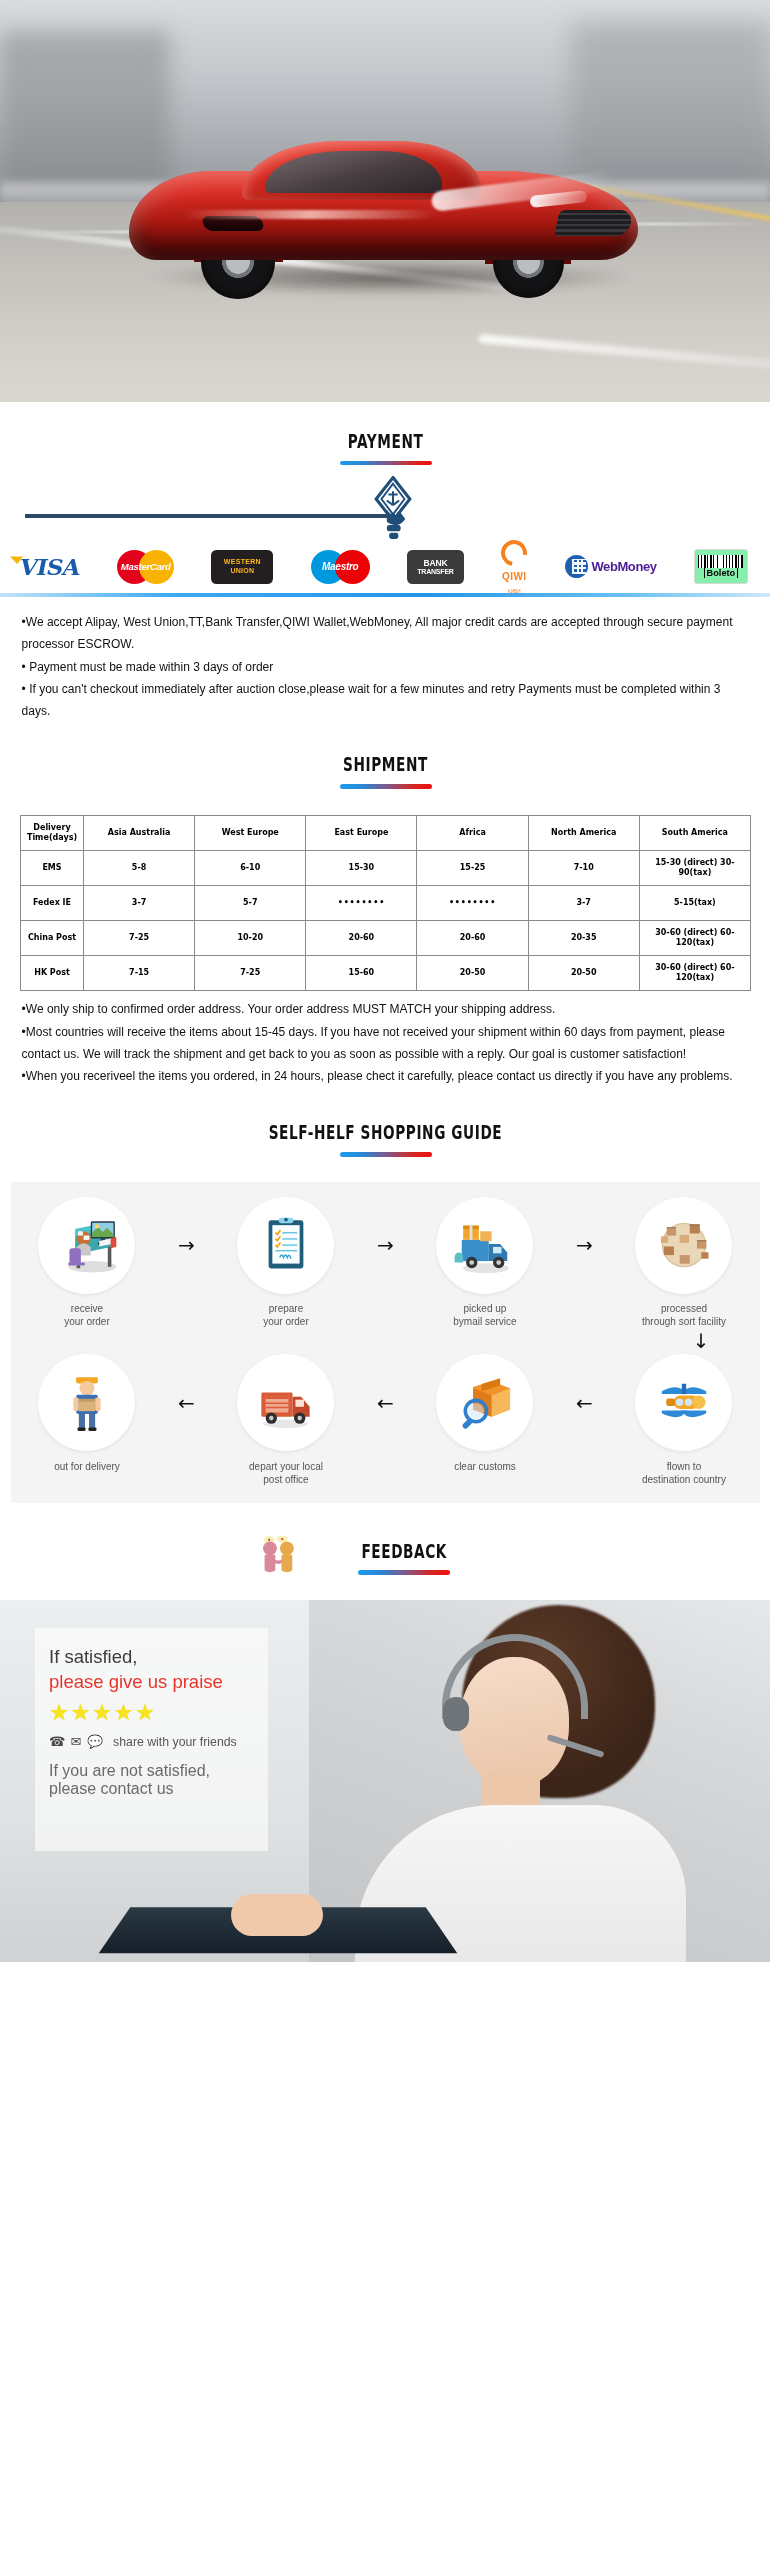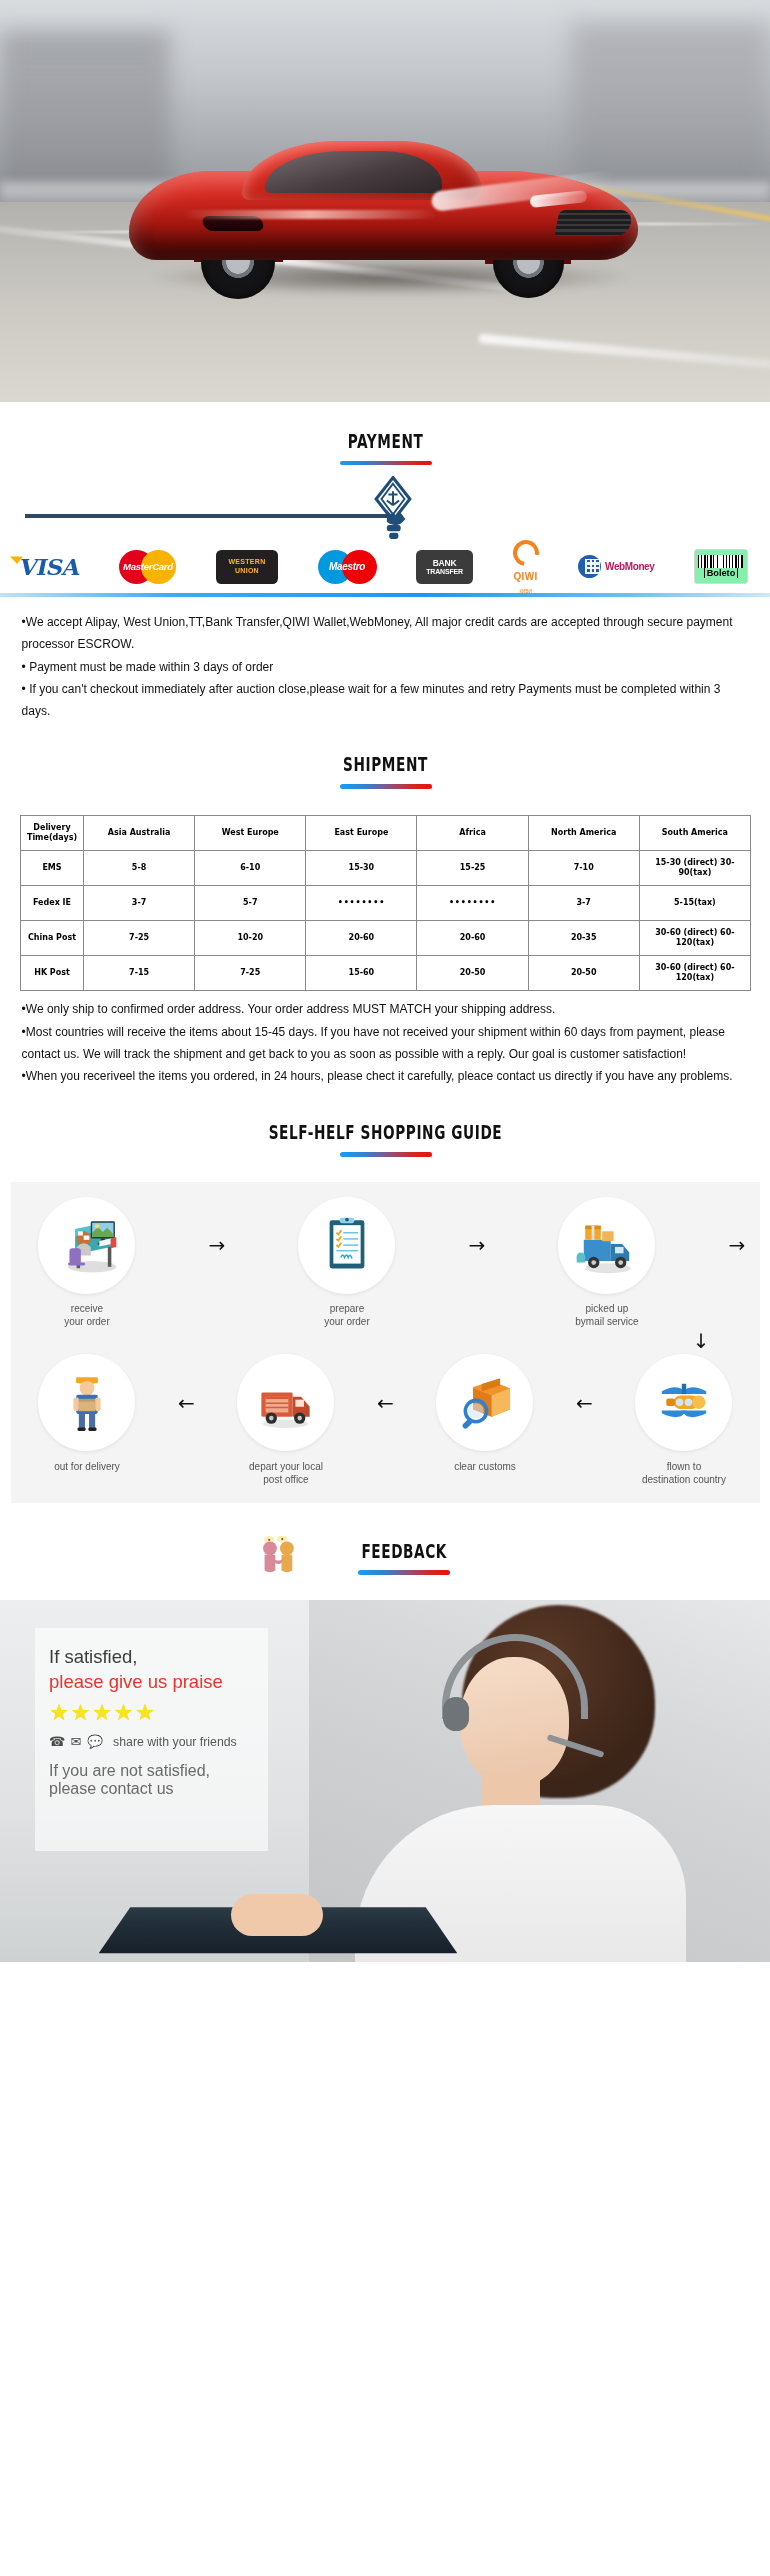--- a/index.html
+++ b/index.html
@@ -118,21 +118,21 @@
   .qiwi .q{width:26px;height:26px;border:4.6px solid #f6821f;border-radius:50%;
     border-bottom-color:transparent;transform:rotate(-35deg);}
   .qiwi span{color:#f6821f;font-size:10px;font-weight:700;letter-spacing:0.4px;margin-top:-1.5px;}
   .qiwi em{color:#f6821f;font-size:4.6px;font-style:normal;}
   .wm{display:flex;align-items:center;gap:3.9px;}
   .wm-dot{width:23px;height:23px;border-radius:50%;background:#1e5fae;position:relative;}
   .wm-dot:after{content:"";position:absolute;left:7px;top:3.9px;width:14.6px;height:14.6px;
     background:repeating-linear-gradient(90deg,#fff 0 2.3px,transparent 2.3px 4.6px),
                repeating-linear-gradient(0deg,#fff 0 2.3px,transparent 2.3px 4.6px);
     background-blend-mode:normal;opacity:.95;}
-  .wm span{color:#be185d;font-size:10px;font-weight:700;letter-spacing:-0.4px;}
+  .wm span{color:#4c1d95;font-size:13px;font-weight:700;letter-spacing:-0.4px;}
   .boleto{width:54px;height:35px;background:#86efac;border:0.8px solid #d8d8d8;border-radius:3.1px;
     display:flex;flex-direction:column;align-items:center;justify-content:center;padding:2.3px;}
   .boleto .bars{width:45px;height:12.3px;
     background:repeating-linear-gradient(90deg,#000 0 1.5px,#fff 1.5px 3.1px,#000 3.1px 3.9px,#fff 3.9px 6.2px);}
   .boleto span{font-size:9.2px;font-weight:700;color:#000;border-left:0.8px solid #000;
     border-right:0.8px solid #000;padding:0 1.5px;line-height:10.8px;}
 
   .pay-underline{height:3.9px;margin:4.6px 0 0;
     background:linear-gradient(90deg,#bfe3f8,#3fa9f5 22%,#2196e8 55%,#6ec1f2 82%,#cfe9fa);}
   .body-text{padding:14px 21.6px 0;font-size:12px;line-height:22.3px;color:#111;
@@ -455,20 +455,38 @@
             <rect x="29" y="22" width="4" height="20" fill="#e0e0e0"></rect>
             <rect x="44" y="30" width="16" height="14" fill="#f0b455"></rect>
             <circle cx="14" cy="66" r="6" fill="#5bbec9"></circle>
             <rect x="8" y="66" width="12" height="8" fill="#5bbec9"></rect>
           </svg>
         </div>
         <div class="g-label">picked up<br>bymail service</div>
       </div>
       <div class="g-arrow">→</div>
 
+      <div class="g-step">
+        <div class="g-circle">
+          <svg viewBox="0 0 100 100" width="72" height="72">
+            <circle cx="50" cy="50" r="30" fill="#e9d7b8"></circle>
+            <circle cx="50" cy="50" r="30" fill="none" stroke="#d9c4a0" stroke-width="2"></circle>
+            <rect x="26" y="26" width="13" height="11" fill="#c9956a"></rect>
+            <rect x="58" y="22" width="14" height="12" fill="#b9804f"></rect>
+            <rect x="68" y="44" width="13" height="11" fill="#c9956a"></rect>
+            <rect x="22" y="52" width="14" height="12" fill="#b9804f"></rect>
+            <rect x="44" y="64" width="14" height="12" fill="#c9956a"></rect>
+            <rect x="44" y="36" width="13" height="11" fill="#d8ab78"></rect>
+            <path d="M26 26 h13 M58 22 h14 M68 44 h13" stroke="#8e6a45" stroke-width="1.5"></path>
+            <rect x="18" y="38" width="10" height="9" fill="#d8ab78"></rect>
+            <rect x="74" y="60" width="10" height="9" fill="#b9804f"></rect>
+          </svg>
+        </div>
+        <div class="g-label">processed<br>through sort facility</div>
+      </div>
     </div>
 
     <div class="g-midrow">
       <span class="g-down">↓</span>
     </div>
 
     <div class="guide-row">
       <div class="g-step">
         <div class="g-circle">
           <svg viewBox="0 0 100 100" width="68" height="68">

